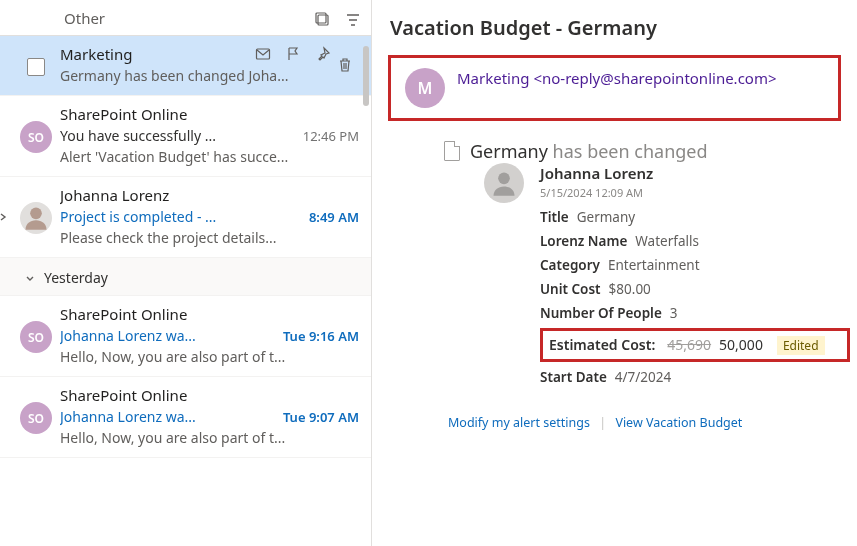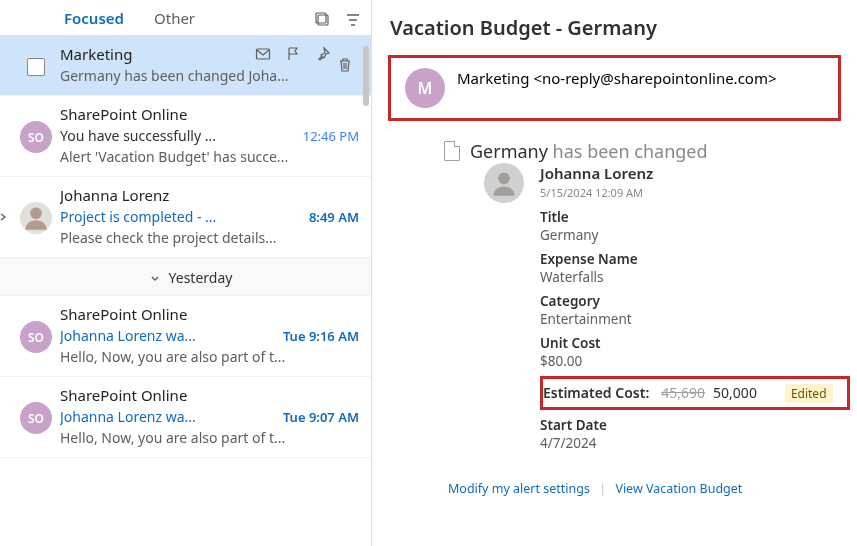--- a/index.html
+++ b/index.html
@@ -67,29 +67,29 @@
   .avatar.photo { background:#e1dfdd; overflow:hidden; }
   .avatar.photo svg { width:28px; height:28px; }
   .msg-body { flex:1; min-width:0; padding-left:2px;}
   .msg-line1 { display:flex; align-items:center; }
   .sender { font-size:15px; color:#201f1e; flex:1; white-space:nowrap; overflow:hidden; text-overflow:ellipsis;}
   .hover-icons { display:flex; gap:14px; color:#605e5c; margin-left:6px;}
   .msg-line2 { display:flex; align-items:baseline; margin-top:2px;}
   .subject { font-size:14px; flex:1; white-space:nowrap; overflow:hidden; text-overflow:ellipsis;}
   .subject.link { color:#0f6cbd; }
   .time { font-size:13px; color:#0f6cbd; margin-left:8px; white-space:nowrap; font-weight:600;}
-  .time.gray { color:#3b82f6; font-weight:400;margin-left:41px;}
+  .time.gray { color:#737373; font-weight:400;margin-left:41px;}
   .preview { font-size:14px; color:#605e5c; margin-top:2px; white-space:nowrap; overflow:hidden; text-overflow:ellipsis;}
   .delete-col { width:28px; display:flex; align-items:center; justify-content:center; color:#605e5c;}
   .section-header {
     padding: 10px 14px 8px 24px;
     font-size:14px; color:#323130;
     background:#faf9f8;
     border-bottom:1px solid #f3f2f1;
-    display:flex; align-items:center; gap:8px;justify-content:center;
+    display:flex; align-items:center; gap:8px;
   }
   .expander-caret { position:absolute; left:-2px; top:50%; transform:translateY(-50%); color:#605e5c;}
   .scrollbar {
     position:absolute; right:2px; top:46px; width:6px; height:60px;
     background:#c8c6c4; border-radius:3px;
   }
   
   .read-pane {
     flex:1;
     padding: 10px 16px 0 16px;
@@ -102,60 +102,59 @@
     border: 3px solid #c62828;
     padding: 10px 14px;
     display:flex; align-items:flex-start; gap:12px;
     margin-bottom: 18px;
   }
   .big-avatar {
     width:40px; height:40px; border-radius:50%;
     background:#c8a2c8; color:#fff; font-size:16px; font-weight:600;
     display:flex; align-items:center; justify-content:center;
   }
-  .from-line { font-size:15px; color:#000000; }
+  .from-line { font-size:15px; color:#4c1d95; }
   .to-line { font-size:14px; color:#323130; margin-top:4px;}
   .to-label { color:#605e5c; margin-right:6px;}
   .doc-title-row { display:flex; align-items:center; gap:10px; margin-left:56px; }
   .doc-icon { width:16px; height:20px; border:1px solid #a19f9d; border-radius:1px; position:relative;}
   .doc-icon::after { content:""; position:absolute; top:-1px; right:-1px; width:5px; height:5px; background:#fff; border-left:1px solid #a19f9d; border-bottom:1px solid #a19f9d;}
   .doc-title { font-size:18px; color:#323130;}
   .doc-title .changed { color:#8a8886;}
   .change-block { display:flex; gap:16px; margin-left:96px;}
   .person-avatar {
     width:40px; height:40px; border-radius:50%; background:#d2d0ce;
     display:flex; align-items:center; justify-content:center;
   }
   .change-body { flex:1; min-width:0;}
   .person-name { font-size:15px; font-weight:600;}
   .change-time { font-size:11px; color:#8a8886; margin-top:2px; margin-bottom:8px;}
-  .field-row { font-size:13.5px; margin:6px 0; display:flex; align-items:baseline;flex-direction:column;}
+  .field-row { font-size:13.5px; margin:6px 0; display:flex; align-items:baseline;}
   .field-label { font-weight:600; margin-right:8px;}
   .field-value { color:#605e5c;}
   .est-row {
-    border:3px solid #c62828; padding:4px 0; margin:4px 0; display:flex; align-items:baseline; gap:4px;
+    border:3px solid #c62828; padding:4px 6px; margin:4px 0; display:flex; align-items:baseline; gap:4px;
     width:fit-content; min-width:310px;
   }
   .strike { text-decoration:line-through; color:#a19f9d; margin-right:4px;text-align:right;}
   .edited-badge {
-    background:#fff4ce; color:#6b5b00; font-size:12px; padding:1px 6px; margin-left:24px;
+    background:#fff4ce; color:#6b5b00; font-size:12px; padding:1px 6px; margin-left:10px;
   }
   .footer-links {
     margin: 22px 0 0 60px; font-size:12.5px;
   }
   .footer-links a { color:#0f6cbd; text-decoration:none;}
   .footer-sep { color:#c8c6c4; margin:0 6px;}
   svg { display:block; }
 </style>
 </head>
 <body>
 
 <div class="list-pane">
   <div class="tabs">
-    <div class="tab active">Focused</div>
     <div class="tab">Other</div>
     <div class="tab-tools">
       <span>
         <svg width="16" height="16" viewBox="0 0 16 16" fill="none" stroke="currentColor" stroke-width="1.2">
             <rect x="3" y="3" width="10" height="10" rx="1"></rect>
             <rect x="1" y="1" width="10" height="10" rx="1"></rect>
           </svg>
       </span>
       <span>
         <svg width="16" height="16" viewBox="0 0 16 16" fill="none" stroke="currentColor" stroke-width="1.4">
@@ -318,30 +317,34 @@
     </div>
     <div class="change-body">
       <div class="person-name">Johanna Lorenz</div>
       <div class="change-time">5/15/2024 12:09 AM</div>
 
       <div class="field-row">
           <span class="field-label">Title</span>
           <span class="field-value">Germany</span>
         </div>
       <div class="field-row">
-          <span class="field-label">Expense Name</span>
+          <span class="field-label">Lorenz Name</span>
           <span class="field-value">Waterfalls</span>
         </div>
       <div class="field-row">
           <span class="field-label">Category</span>
           <span class="field-value">Entertainment</span>
         </div>
       <div class="field-row">
           <span class="field-label">Unit Cost</span>
           <span class="field-value">$80.00</span>
+        </div>
+      <div class="field-row">
+          <span class="field-label">Number Of People</span>
+          <span class="field-value">3</span>
         </div>
 
       <div class="est-row">
         <span class="field-label">Estimated Cost:</span>
         <span class="strike">45,690</span>
         <span>50,000</span>
         <span class="edited-badge">Edited</span>
       </div>
 
       <div class="field-row">

